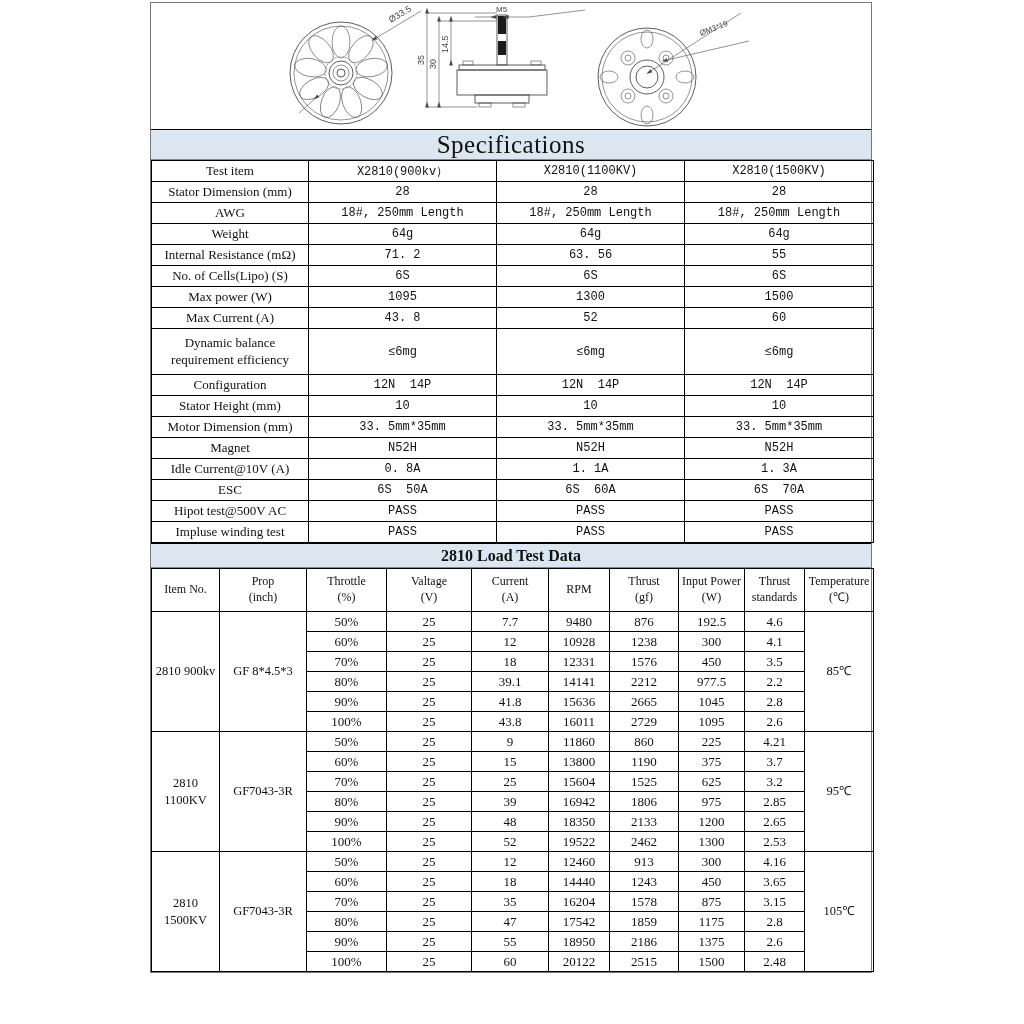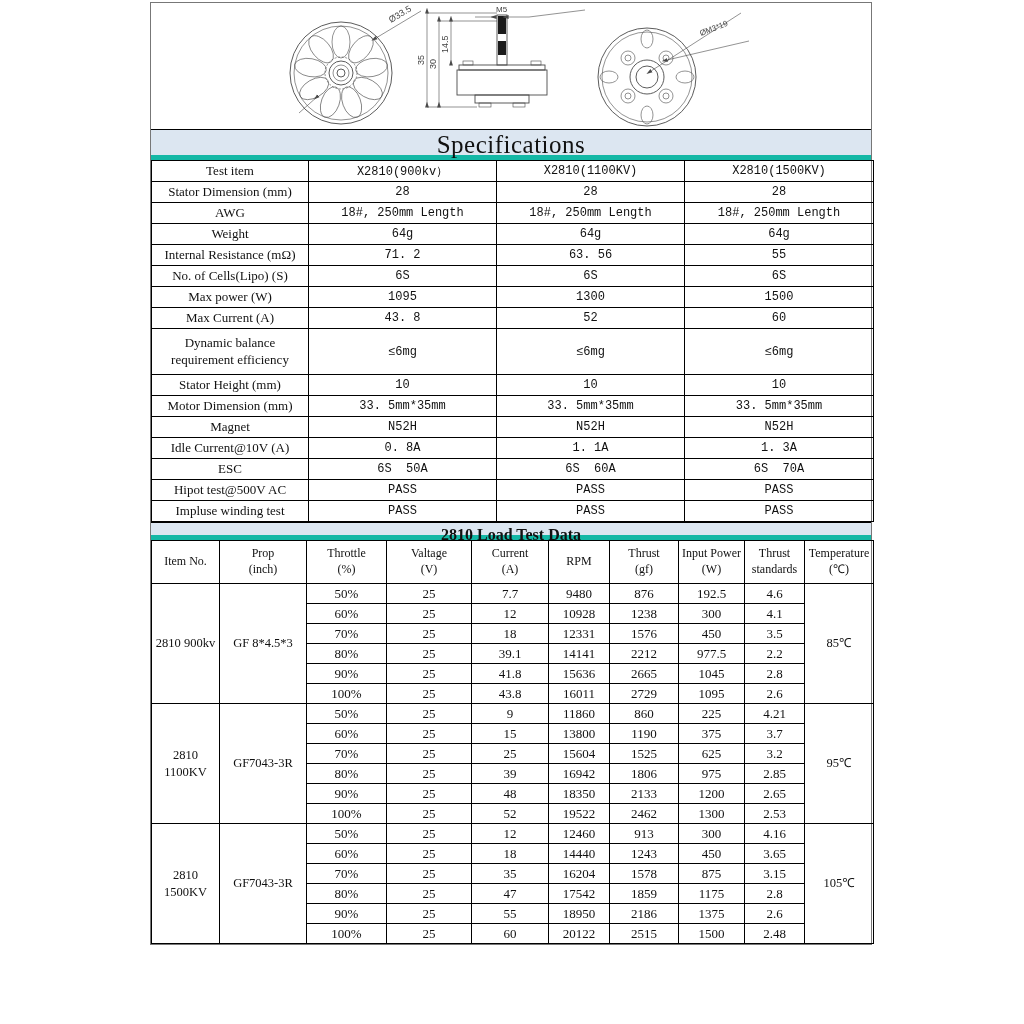--- a/index.html
+++ b/index.html
@@ -14,24 +14,24 @@
   }
   
   .drawings { position:relative; height:126px; background:#fff; }
   .drawings svg { position:absolute; top:0; }
   .drawings text { font-family:"Liberation Sans", sans-serif; fill:#444; }
   .dshape { stroke:#4a4a4a; fill:none; stroke-width:0.9; }
   .dthin  { stroke:#4a4a4a; fill:none; stroke-width:0.6; }
   
   .bar {
     background:#dce6f1; text-align:center;
-    border-top:1px solid #000; border-bottom:5px solid #14b8a6;
+    border-top:1px solid #000; border-bottom:1px solid #14b8a6;
   }
   .spec-title-bar { height:31px; line-height:30px; font-size:25px; letter-spacing:0.5px; }
-  .load-title-bar { height:18px; line-height:24px; font-size:16px; font-weight:bold; }
+  .load-title-bar { height:25px; line-height:24px; font-size:16px; font-weight:bold; }
   
   table { border-collapse:collapse; width:100%; table-layout:fixed; }
   td, th { border:1px solid #000; text-align:center; padding:0 1px; overflow:hidden; }
   .spec td { height:21px; font-size:13px; }
   .spec .spec-label { font-family:"Liberation Serif", serif; }
   .spec .spec-value { font-family:"Liberation Mono", monospace; font-size:12px; white-space:pre; }
   .spec tr.tall td { height:46px; }
   .spec tr.tall .spec-label { line-height:1.25; }
   .load th { height:43px; font-size:12px; font-weight:normal; line-height:1.3; }
   .load td { height:20px; font-size:13px; }
@@ -195,20 +195,26 @@
           <td class="spec-value">52</td>
           <td class="spec-value">60</td>
         </tr>
         <tr class="tall">
           <td class="spec-label">Dynamic balance requirement efficiency</td>
           <td class="spec-value">≤6mg</td>
           <td class="spec-value">≤6mg</td>
           <td class="spec-value">≤6mg</td>
         </tr>
         <tr>
+          <td class="spec-label">Configuration</td>
+          <td class="spec-value">12N  14P</td>
+          <td class="spec-value">12N  14P</td>
+          <td class="spec-value">12N  14P</td>
+        </tr>
+        <tr>
           <td class="spec-label">Stator Height (mm)</td>
           <td class="spec-value">10</td>
           <td class="spec-value">10</td>
           <td class="spec-value">10</td>
         </tr>
         <tr>
           <td class="spec-label">Motor Dimension (mm)</td>
           <td class="spec-value">33. 5mm*35mm</td>
           <td class="spec-value">33. 5mm*35mm</td>
           <td class="spec-value">33. 5mm*35mm</td>

